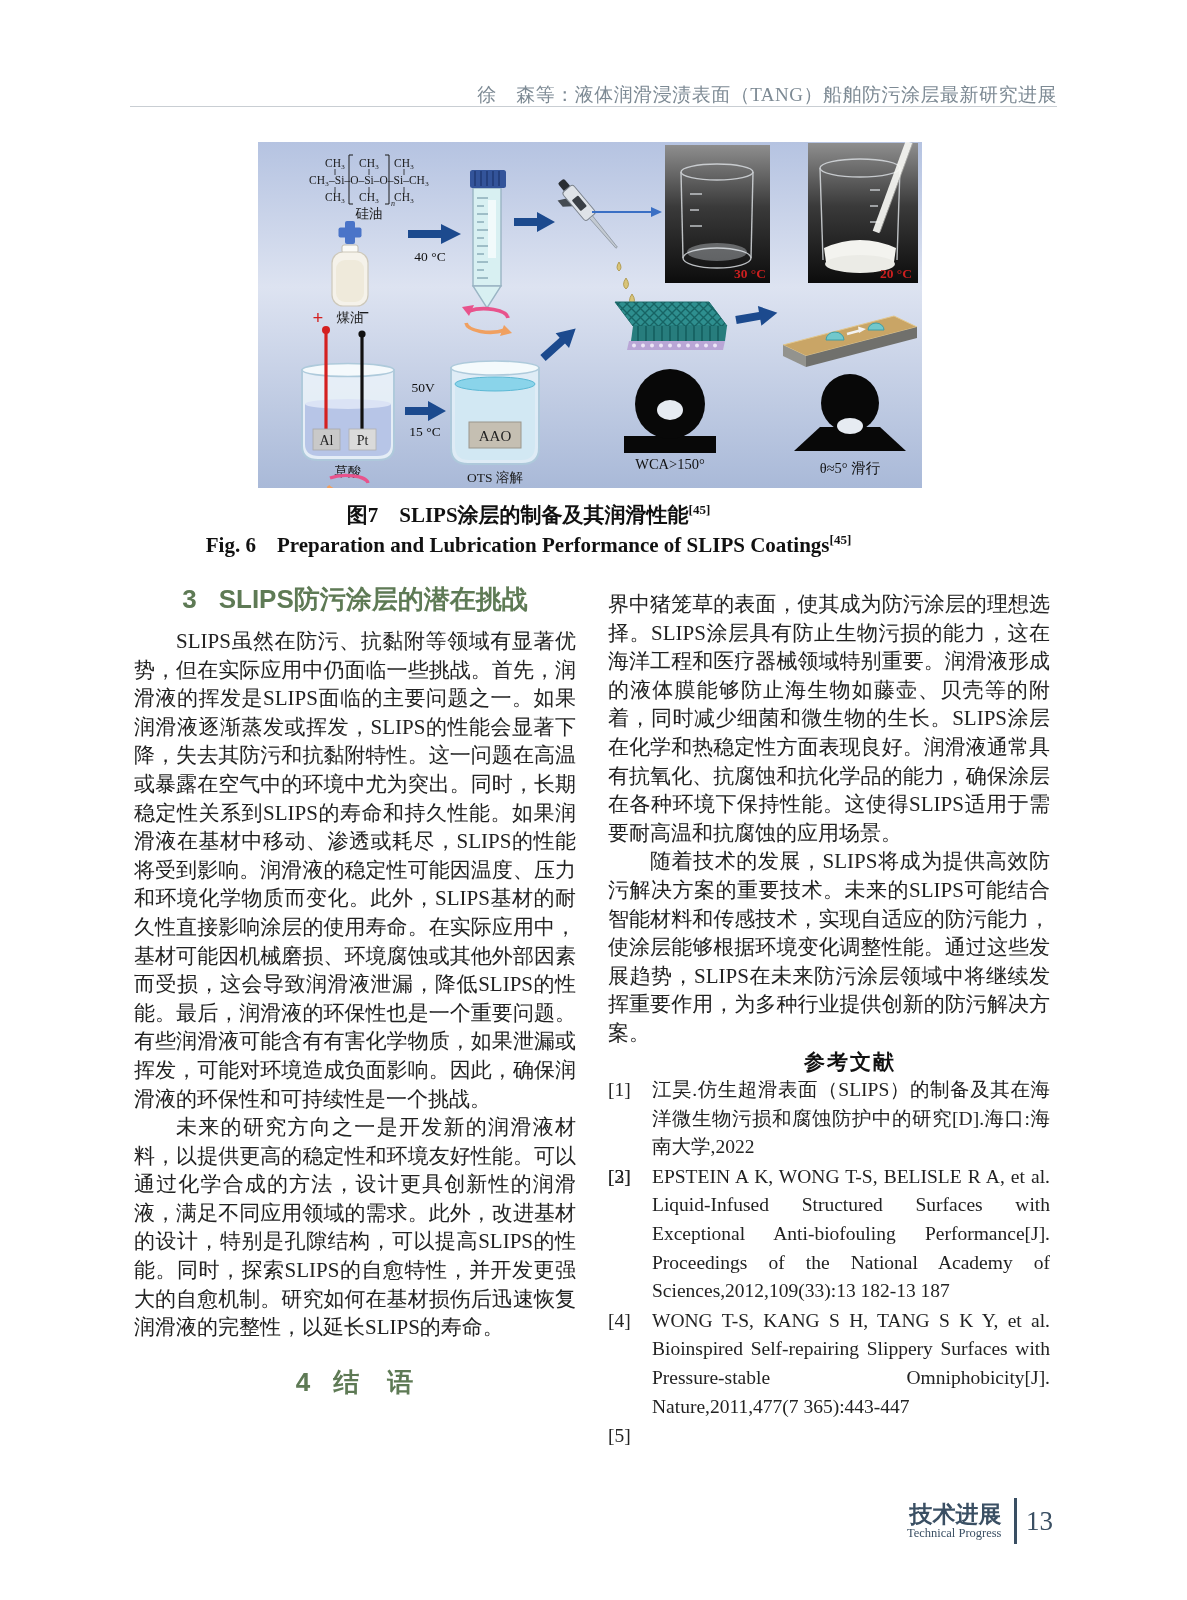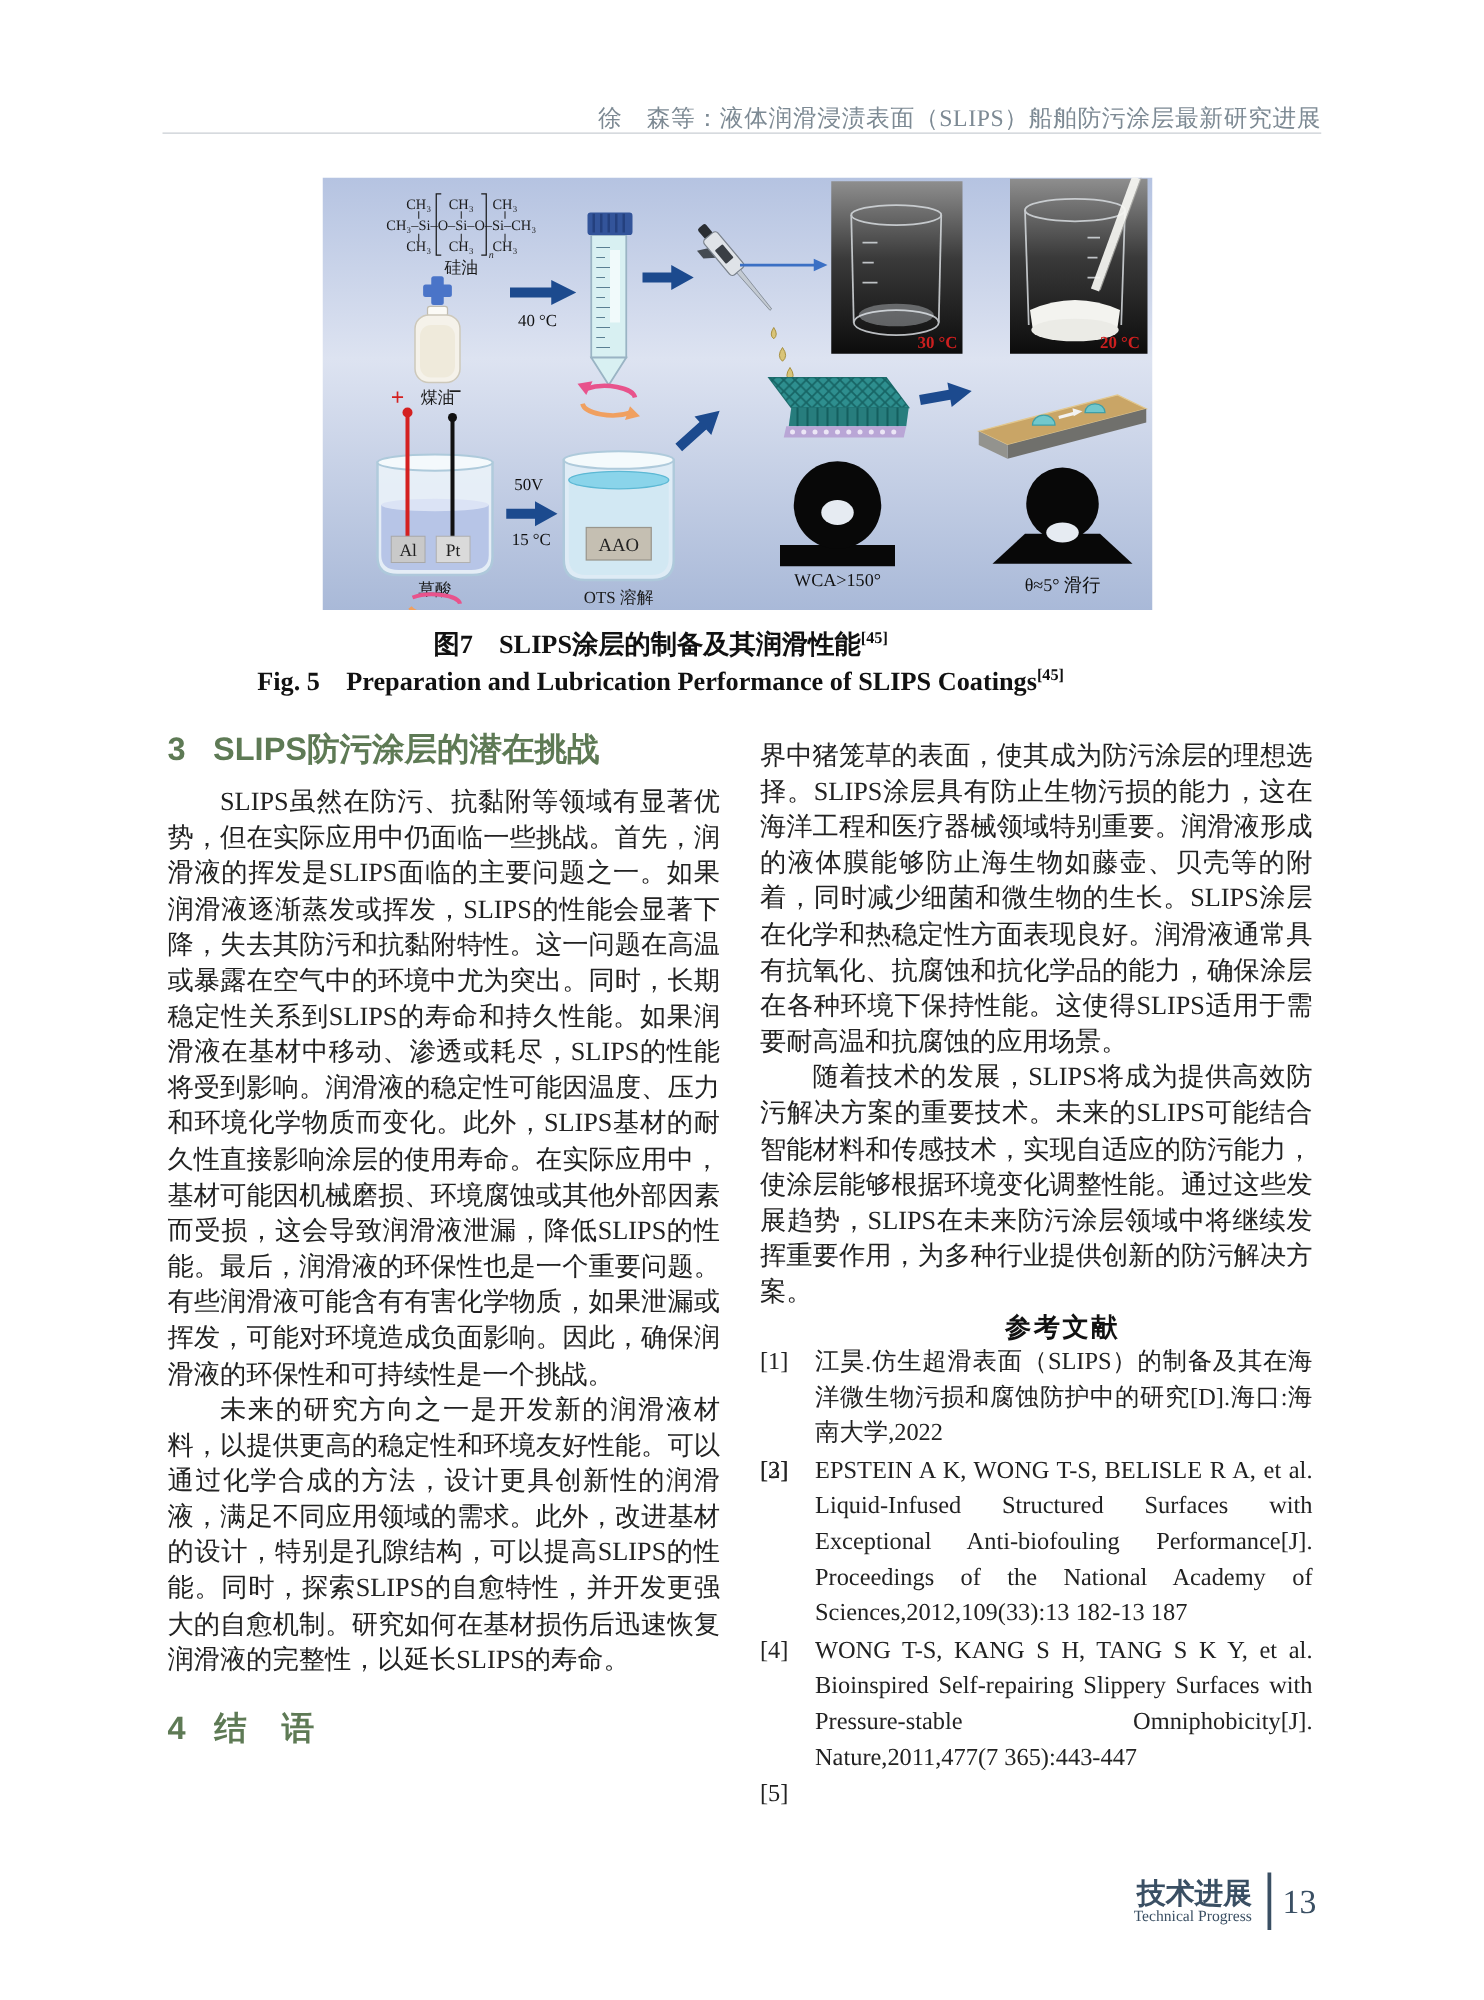--- a/index.html
+++ b/index.html
@@ -19,21 +19,21 @@
   .figure-wrap{position:absolute;left:258px;top:142px;width:804px;height:346px;}
   .fig-cap{position:absolute;left:0;width:1057px;text-align:center;font-weight:bold;color:#111;}
   .fig-cap-zh{top:501px;font-size:21px;font-family:"Liberation Serif","DejaVu Serif",serif;}
   .fig-cap-en{top:531px;font-size:21px;}
   .fig-cap sup{font-size:13px;}
   .col{position:absolute;width:442px;font-size:21px;line-height:28.6px;text-align:justify;}
   .col-left{left:134px;top:583px;}
   .col-right{left:608px;top:590px;}
   .sec-head{
     font-family:"Liberation Sans","DejaVu Sans",sans-serif;font-weight:bold;
-    color:#5e7a55;font-size:26px;line-height:32px;text-align:left;
+    color:#5e7a55;font-size:26px;line-height:32px;text-align:center;
   }
   .sec-head .sec-num{margin-right:22px;}
   .sec3-head{margin:0 0 12px 0;}
   .sec4-head{margin:24px 0 14px 0;letter-spacing:1px;}
   .col p{margin:0;text-indent:2em;}
   .col p.no-indent{text-indent:0;}
   .refs-head{
     text-align:center;font-weight:bold;font-size:21px;color:#111;
     margin:30px 0 10px 0;letter-spacing:2px;text-indent:0;
   }
@@ -45,21 +45,21 @@
   }
   .footer .col-names{text-align:right;margin-right:10px;}
   .footer .f-zh{font-family:"Liberation Sans","DejaVu Sans",sans-serif;font-weight:bold;font-size:23px;line-height:24px;}
   .footer .f-en{font-size:12.5px;line-height:15px;}
   .footer .f-bar{width:3.5px;height:46px;background:#3a4f63;margin:0 9px 0 2px;}
   .footer .f-page{font-size:27px;}
 </style>
 </head>
 <body>
 
-<div class="running-head">徐　森等：液体润滑浸渍表面（SLIPS）船舶防污涂层最新研究进展</div>
+<div class="running-head">徐　森等：液体润滑浸渍表面（TANG）船舶防污涂层最新研究进展</div>
 <div class="head-rule"></div>
 
 <div class="figure-wrap">
 <svg viewBox="0 0 664 346" width="664" height="346">
   <defs>
     <linearGradient id="figbg" x1="0" y1="0" x2="0" y2="1">
       <stop offset="0" stop-color="#b5c3e1"></stop>
       <stop offset="0.42" stop-color="#dde3f1"></stop>
       <stop offset="1" stop-color="#a9b9d8"></stop>
     </linearGradient>
@@ -249,21 +249,21 @@
   <g>
     <polygon points="536,309 648,309 622,285 562,285" fill="#080808"></polygon>
     <circle cx="592" cy="261" r="29" fill="#080808"></circle>
     <ellipse cx="592" cy="284" rx="13" ry="8" fill="#e6ebf2"></ellipse>
     <text x="592" y="331" font-size="14.5" text-anchor="middle" fill="#111" font-family="Liberation Serif, DejaVu Serif, serif">θ≈5° 滑行</text>
   </g>
 </svg>
 </div>
 
 <div class="fig-cap fig-cap-zh"><span>图7　SLIPS涂层的制备及其润滑性能</span><sup>[45]</sup></div>
-<div class="fig-cap fig-cap-en"><span>Fig. 5　Preparation and Lubrication Performance of SLIPS Coatings</span><sup>[45]</sup></div>
+<div class="fig-cap fig-cap-en"><span>Fig. 6　Preparation and Lubrication Performance of SLIPS Coatings</span><sup>[45]</sup></div>
 
 <div class="col col-left">
   <div class="sec-head sec3-head">
     <span class="sec-num">3</span><span>SLIPS防污涂层的潜在挑战</span>
   </div>
   <p>SLIPS虽然在防污、抗黏附等领域有显著优势，但在实际应用中仍面临一些挑战。首先，润滑液的挥发是SLIPS面临的主要问题之一。如果润滑液逐渐蒸发或挥发，SLIPS的性能会显著下降，失去其防污和抗黏附特性。这一问题在高温或暴露在空气中的环境中尤为突出。同时，长期稳定性关系到SLIPS的寿命和持久性能。如果润滑液在基材中移动、渗透或耗尽，SLIPS的性能将受到影响。润滑液的稳定性可能因温度、压力和环境化学物质而变化。此外，SLIPS基材的耐久性直接影响涂层的使用寿命。在实际应用中，基材可能因机械磨损、环境腐蚀或其他外部因素而受损，这会导致润滑液泄漏，降低SLIPS的性能。最后，润滑液的环保性也是一个重要问题。有些润滑液可能含有有害化学物质，如果泄漏或挥发，可能对环境造成负面影响。因此，确保润滑液的环保性和可持续性是一个挑战。</p>
   <p>未来的研究方向之一是开发新的润滑液材料，以提供更高的稳定性和环境友好性能。可以通过化学合成的方法，设计更具创新性的润滑液，满足不同应用领域的需求。此外，改进基材的设计，特别是孔隙结构，可以提高SLIPS的性能。同时，探索SLIPS的自愈特性，并开发更强大的自愈机制。研究如何在基材损伤后迅速恢复润滑液的完整性，以延长SLIPS的寿命。</p>
   <div class="sec-head sec4-head">
     <span class="sec-num">4</span><span>结　语</span>
   </div>

